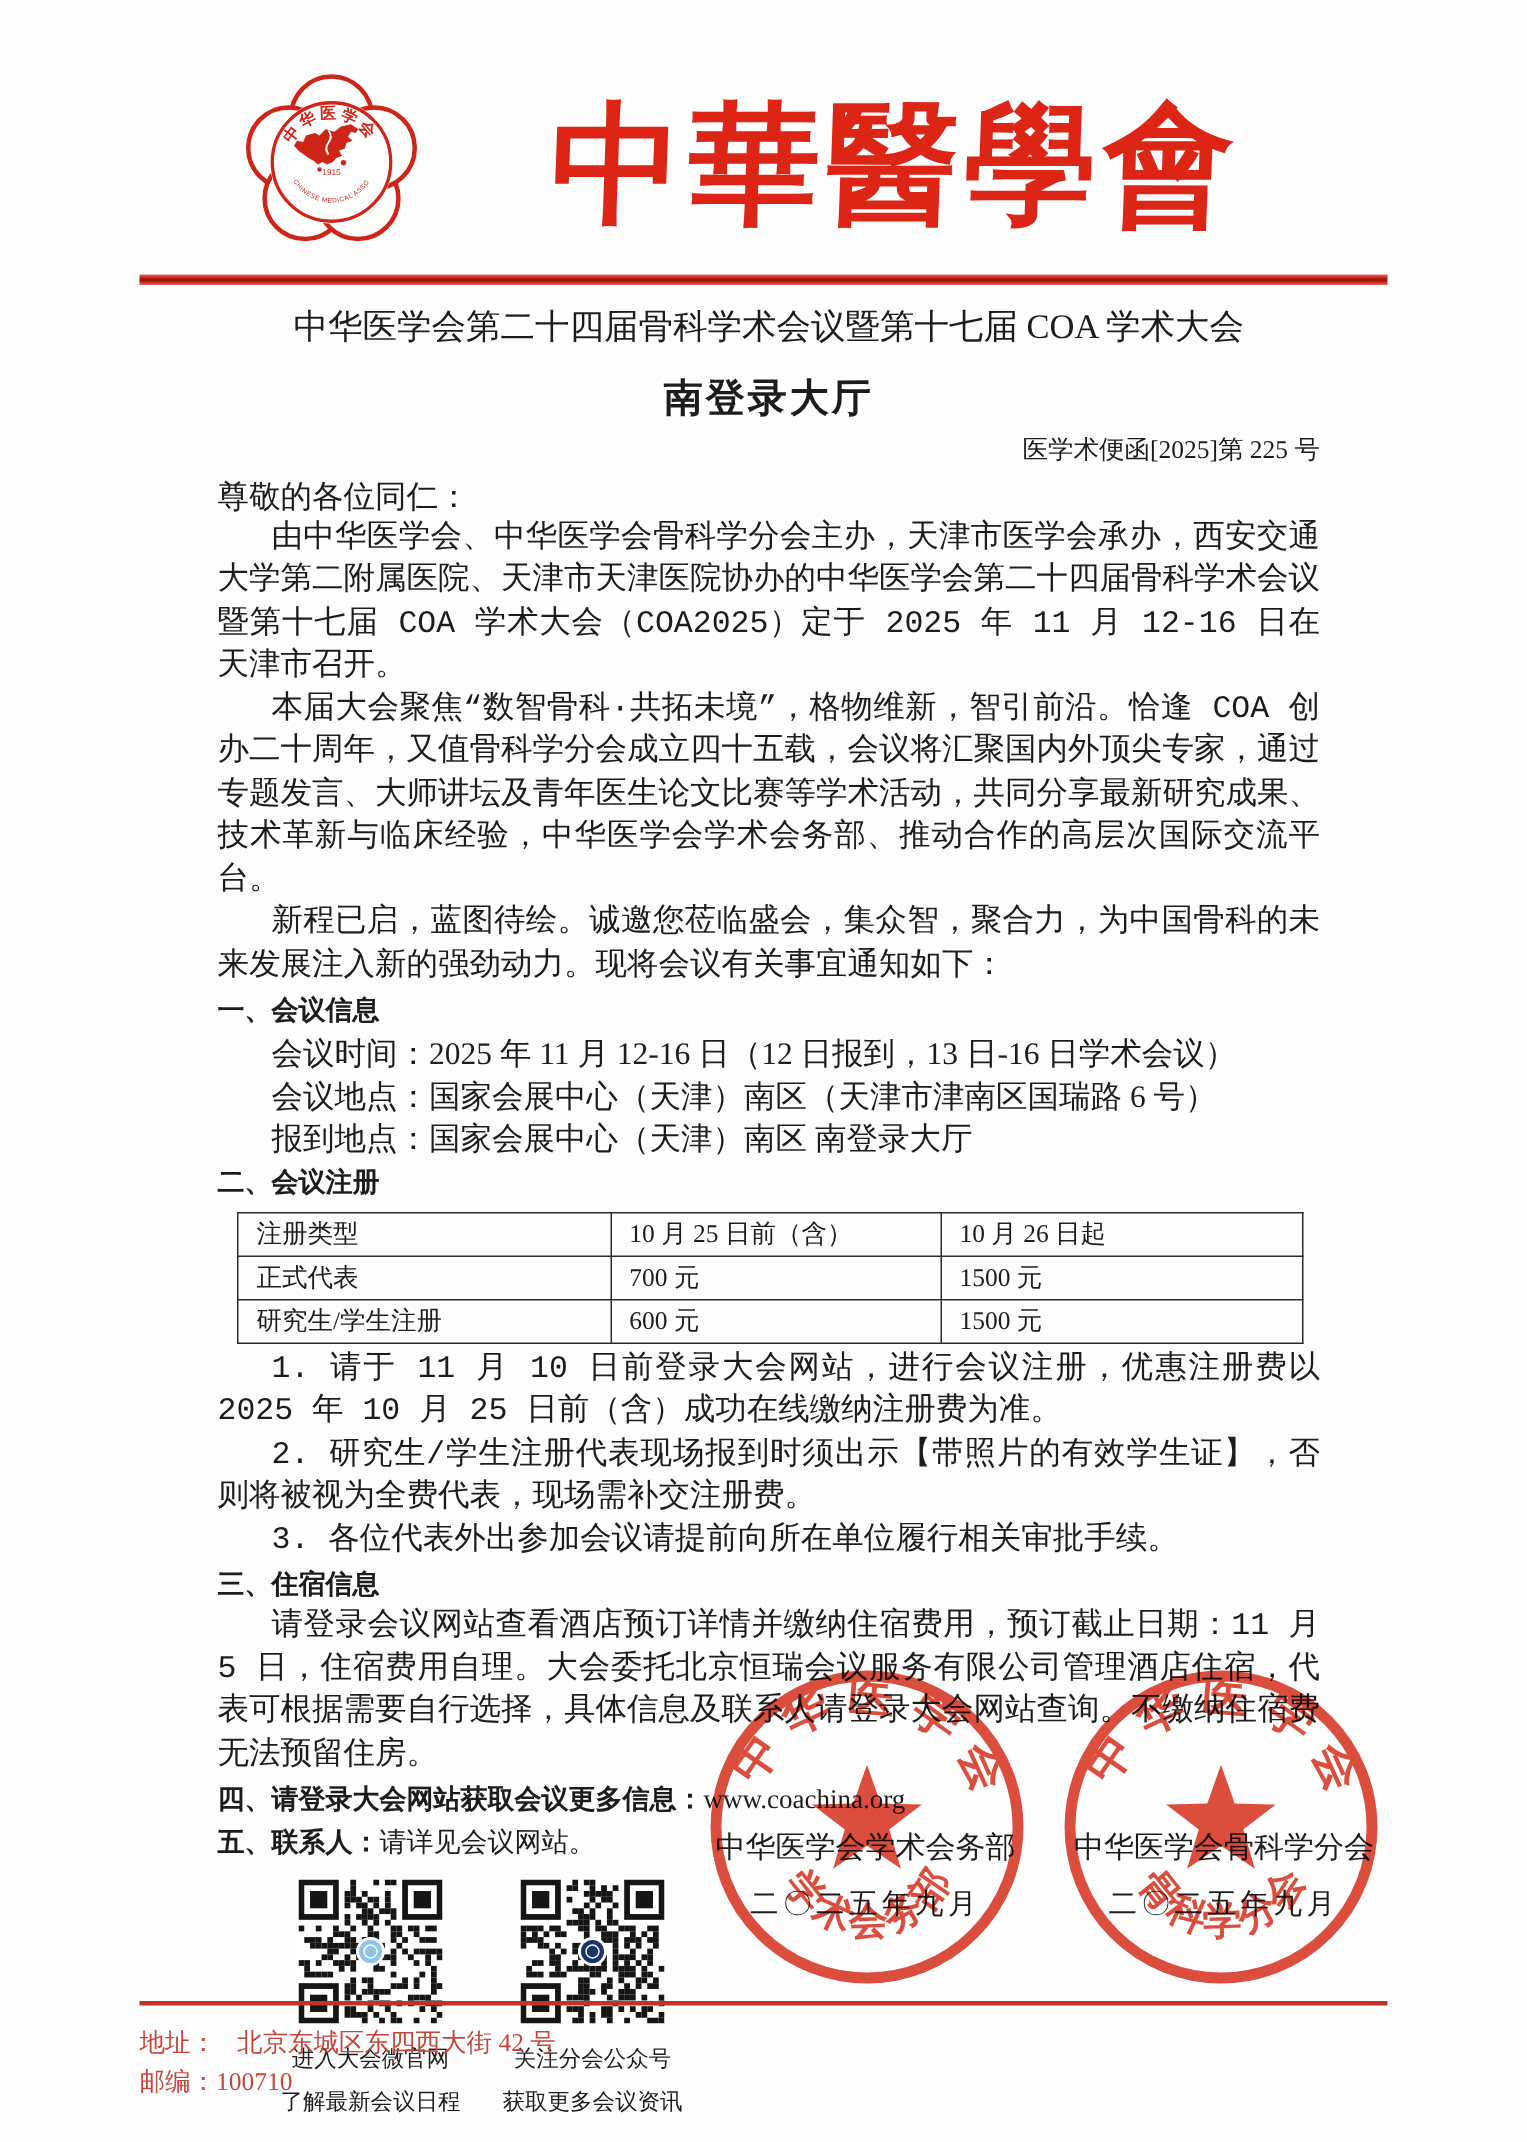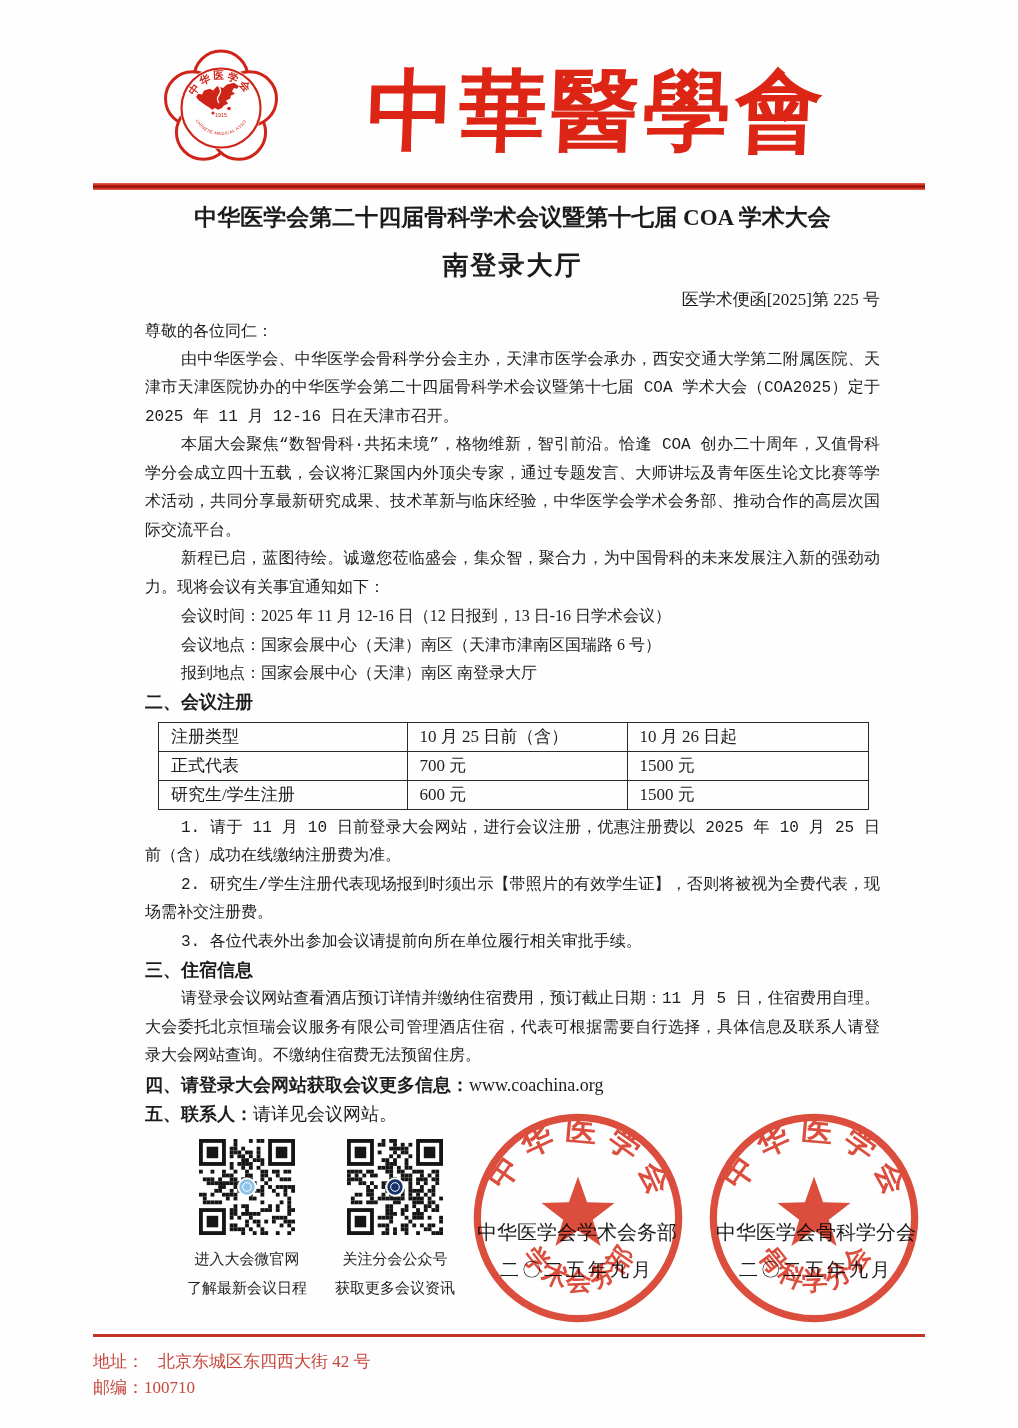--- a/index.html
+++ b/index.html
@@ -23,25 +23,25 @@
     transform:skewX(-2deg);
     font-family:"Liberation Serif","DejaVu Serif",serif;
     margin-right:28px;white-space:nowrap;
   }
   .rule{
     height:7px;margin-top:1px;
     background:linear-gradient(to bottom,#e8695f 0%,#d0281b 28%,#8e1107 50%,#c8281c 75%,#e8695f 100%);
   }
   
   .content{margin:0 45px 0 52px;}
-  .doc-title{margin:13px 0 0;text-align:center;font-size:23px;line-height:30px;font-weight:bold;}
+  .doc-title{margin:13px 0 0;text-align:center;font-size:23px;line-height:30px;font-weight:normal;}
   .doc-subtitle{margin:16px 0 0;text-align:center;font-size:26px;line-height:34px;font-weight:bold;letter-spacing:2px;}
   .doc-number{margin-top:4px;text-align:right;font-size:17px;line-height:26px;}
   
-  p{margin:0;font-size:16px;line-height:28.5px;text-align:justify;}
+  p{margin:0;font-size:21px;line-height:28.5px;text-align:justify;}
   .salutation{margin-top:4px;}
   .indent{text-indent:36px;font-family:Liberation Mono, monospace;}
   .sec-heading{font-weight:bold;font-size:18px;line-height:29px;}
   .sec-line{padding-left:36px;}
   .url{font-weight:normal;font-family:"Liberation Serif","DejaVu Serif",serif;}
   .plain{font-weight:normal;}
   
   table.fees{border-collapse:collapse;margin:5px 0 4px 13px;width:711px;table-layout:fixed;}
   table.fees td{
     border:1.6px solid #2b2b2b;height:28px;padding:0 12px;
@@ -115,20 +115,21 @@
   <div class="content">
     <h1 class="doc-title">中华医学会第二十四届骨科学术会议暨第十七届 COA 学术大会</h1>
     <h2 class="doc-subtitle">南登录大厅</h2>
     <div class="doc-number">医学术便函[2025]第 225 号</div>
 
     <p class="salutation">尊敬的各位同仁：</p>
     <p class="indent">由中华医学会、中华医学会骨科学分会主办，天津市医学会承办，西安交通大学第二附属医院、天津市天津医院协办的中华医学会第二十四届骨科学术会议暨第十七届 COA 学术大会（COA2025）定于 2025 年 11 月 12-16 日在天津市召开。</p>
     <p class="indent">本届大会聚焦“数智骨科·共拓未境”，格物维新，智引前沿。恰逢 COA 创办二十周年，又值骨科学分会成立四十五载，会议将汇聚国内外顶尖专家，通过专题发言、大师讲坛及青年医生论文比赛等学术活动，共同分享最新研究成果、技术革新与临床经验，中华医学会学术会务部、推动合作的高层次国际交流平台。</p>
     <p class="indent">新程已启，蓝图待绘。诚邀您莅临盛会，集众智，聚合力，为中国骨科的未来发展注入新的强劲动力。现将会议有关事宜通知如下：</p>
 
+    <p class="sec-heading">一、会议信息</p>
     <p class="sec-line">会议时间：2025 年 11 月 12-16 日（12 日报到，13 日-16 日学术会议）</p>
     <p class="sec-line">会议地点：国家会展中心（天津）南区（天津市津南区国瑞路 6 号）</p>
     <p class="sec-line">报到地点：国家会展中心（天津）南区 南登录大厅</p>
 
     <p class="sec-heading">二、会议注册</p>
     <table class="fees">
       <colgroup>
           <col class="c1">
           <col class="c2">
           <col class="c3">

